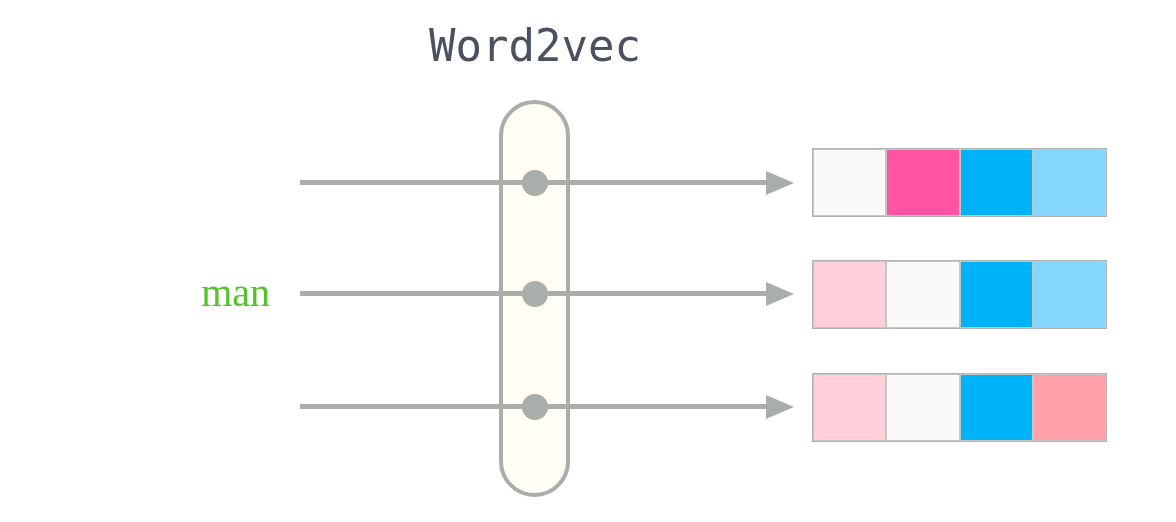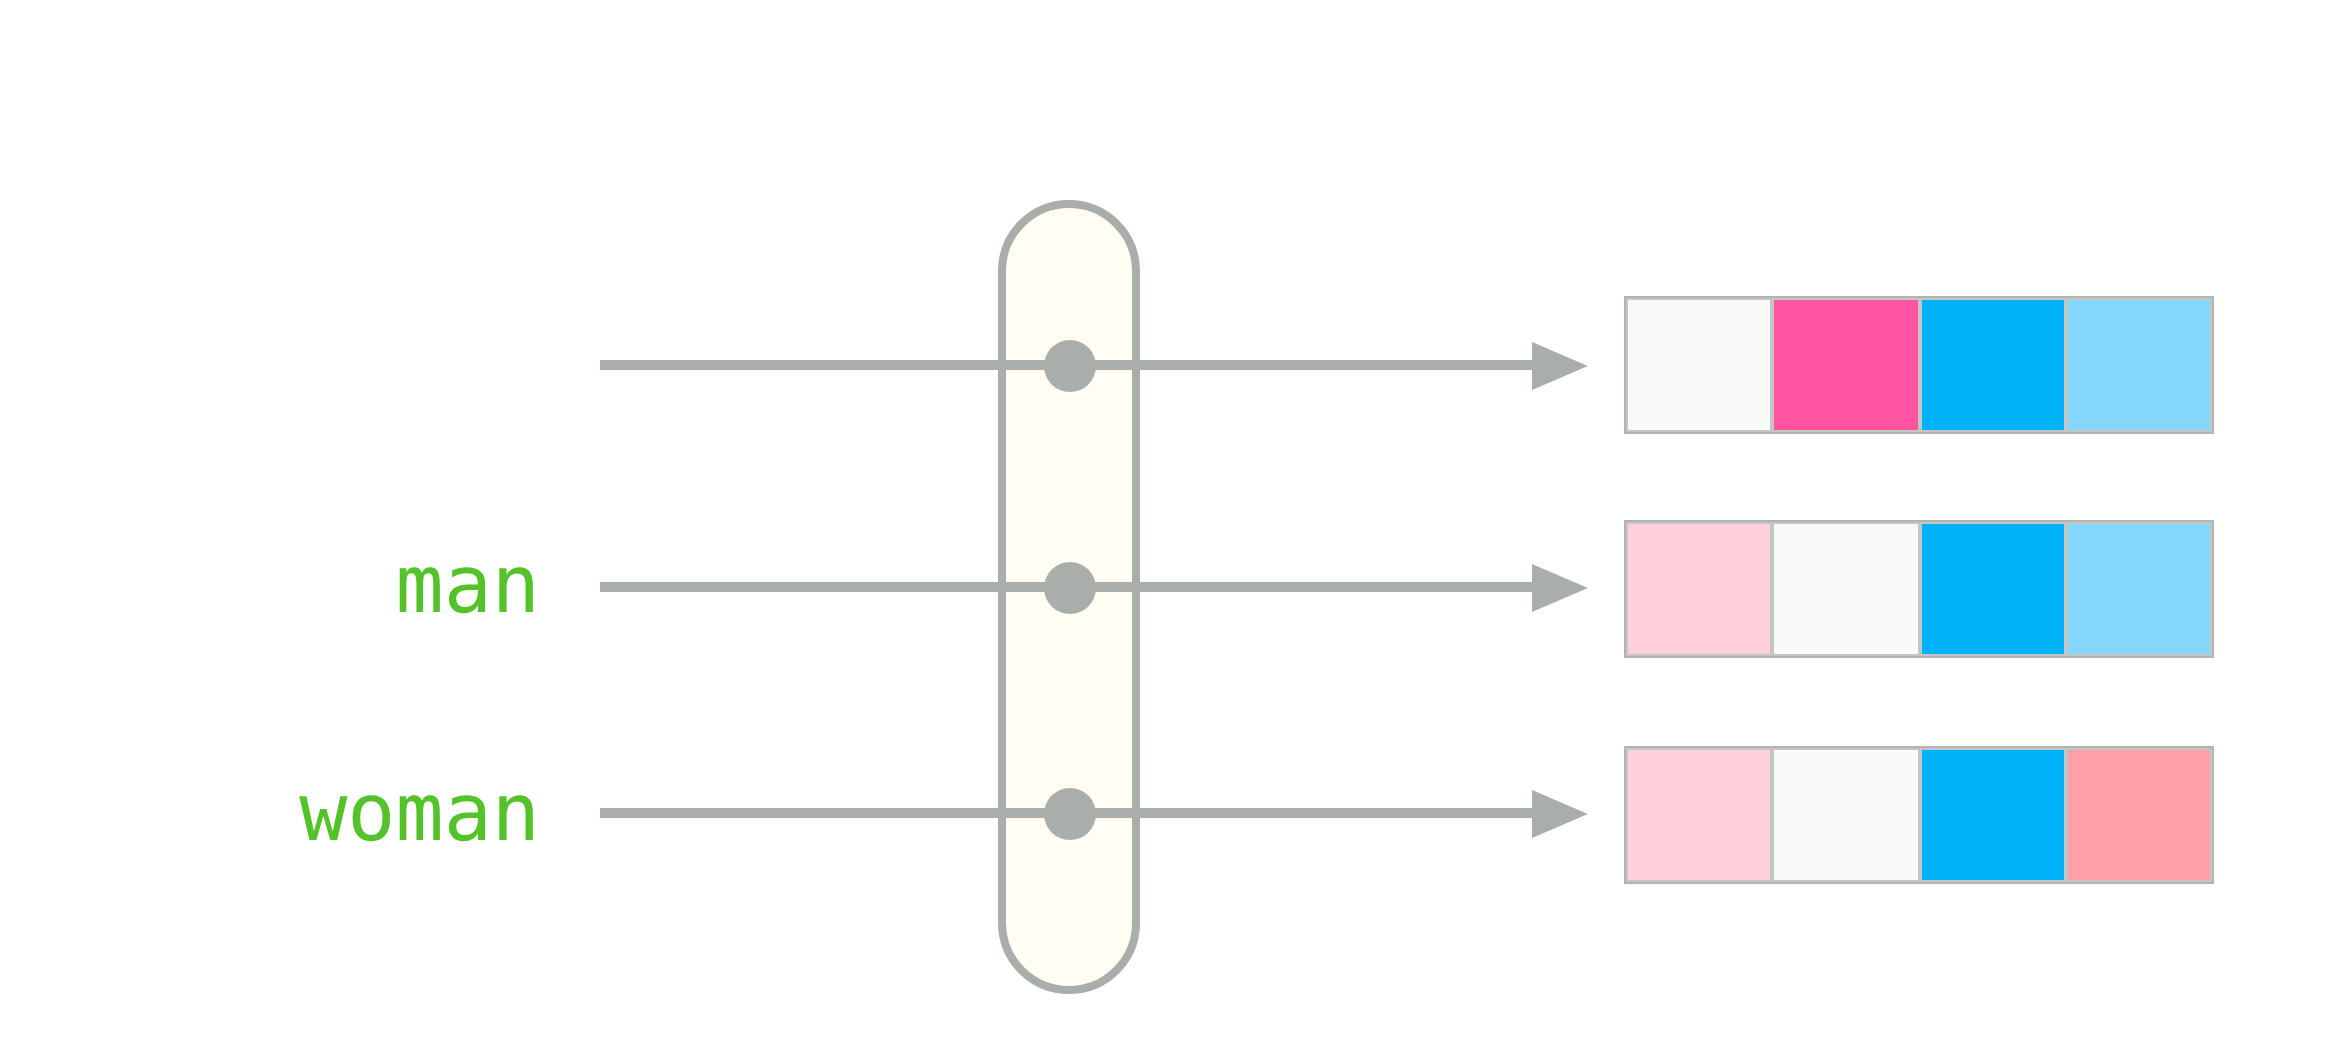--- a/index.html
+++ b/index.html
@@ -22,21 +22,21 @@
     position:absolute;
     right:906px;
     width:260px;
     text-align:right;
     font-size:40px;
     line-height:48px;
     color:#54c32a;
     white-space:nowrap;
   }
   .word.w-king{top:159px;}
-  .word.w-man{top:269px;}
+  .word.w-man{top:269px;font-family:Liberation Serif, serif;}
   .word.w-woman{top:383px;}
 
   .pill{
     position:absolute;
     left:499px;top:100px;
     width:71px;height:397px;
     box-sizing:border-box;
     background:#fffdf4;
     border:4px solid #a9aeab;
     border-radius:36px;
@@ -90,36 +90,36 @@
     flex:1 1 0;
     box-sizing:border-box;
     border:1px solid #c3c6c3;
   }
 </style>
 </head>
 <body>
 
 <div id="canvas">
 
+  <div class="title">Word2vec</div>
 
   <div class="pill"></div>
 
   <div class="arrow-line r1"></div>
   <div class="arrow-head r1"></div>
   <div class="arrow-line r2"></div>
   <div class="arrow-head r2"></div>
   <div class="arrow-line r3"></div>
   <div class="arrow-head r3"></div>
 
   <div class="node-dot r1"></div>
   <div class="node-dot r2"></div>
   <div class="node-dot r3"></div>
 
   <div class="word w-man">man</div>
-  <div class="word w-woman">woman</div>
 
   <div class="vector-row r1">
     <div class="vector-cell" style="background-color: rgb(250, 250, 250);"></div>
     <div class="vector-cell" style="background-color: rgb(255, 84, 161);"></div>
     <div class="vector-cell" style="background-color: rgb(0, 179, 249);"></div>
     <div class="vector-cell" style="background-color: rgb(133, 214, 253);"></div>
   </div>
   <div class="vector-row r2">
     <div class="vector-cell" style="background-color: rgb(255, 208, 217);"></div>
     <div class="vector-cell" style="background-color: rgb(250, 250, 250);"></div>

